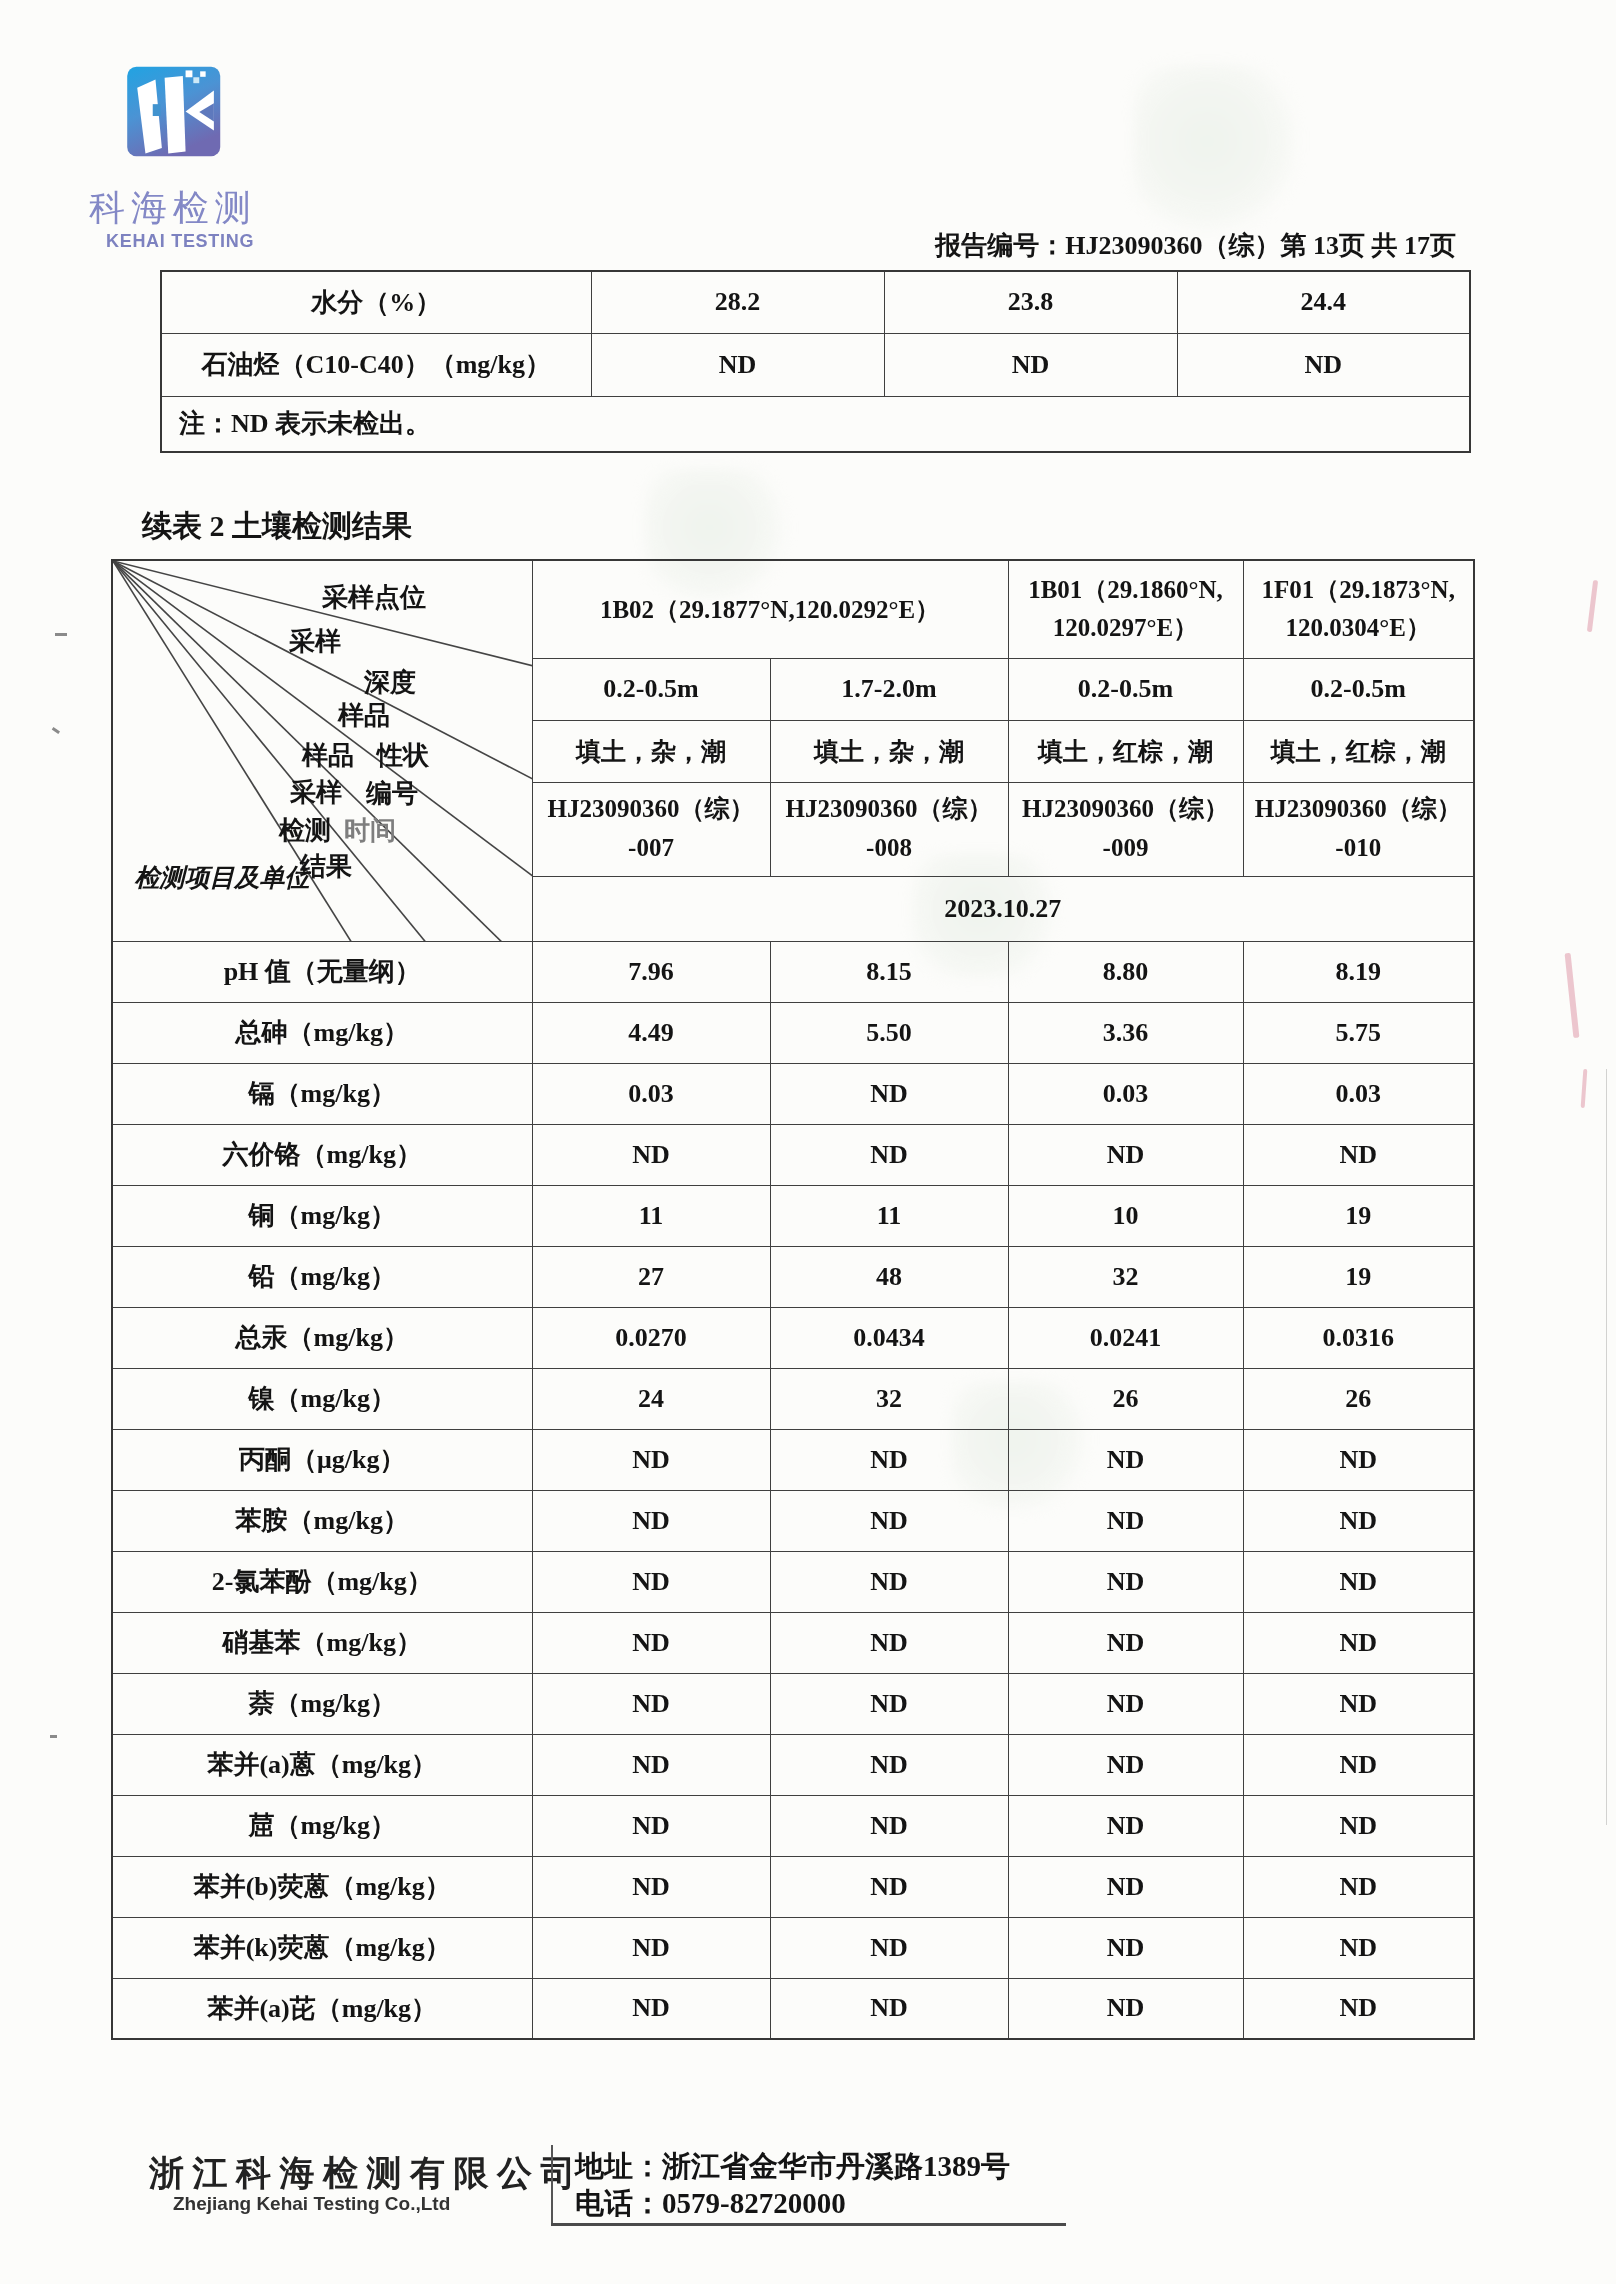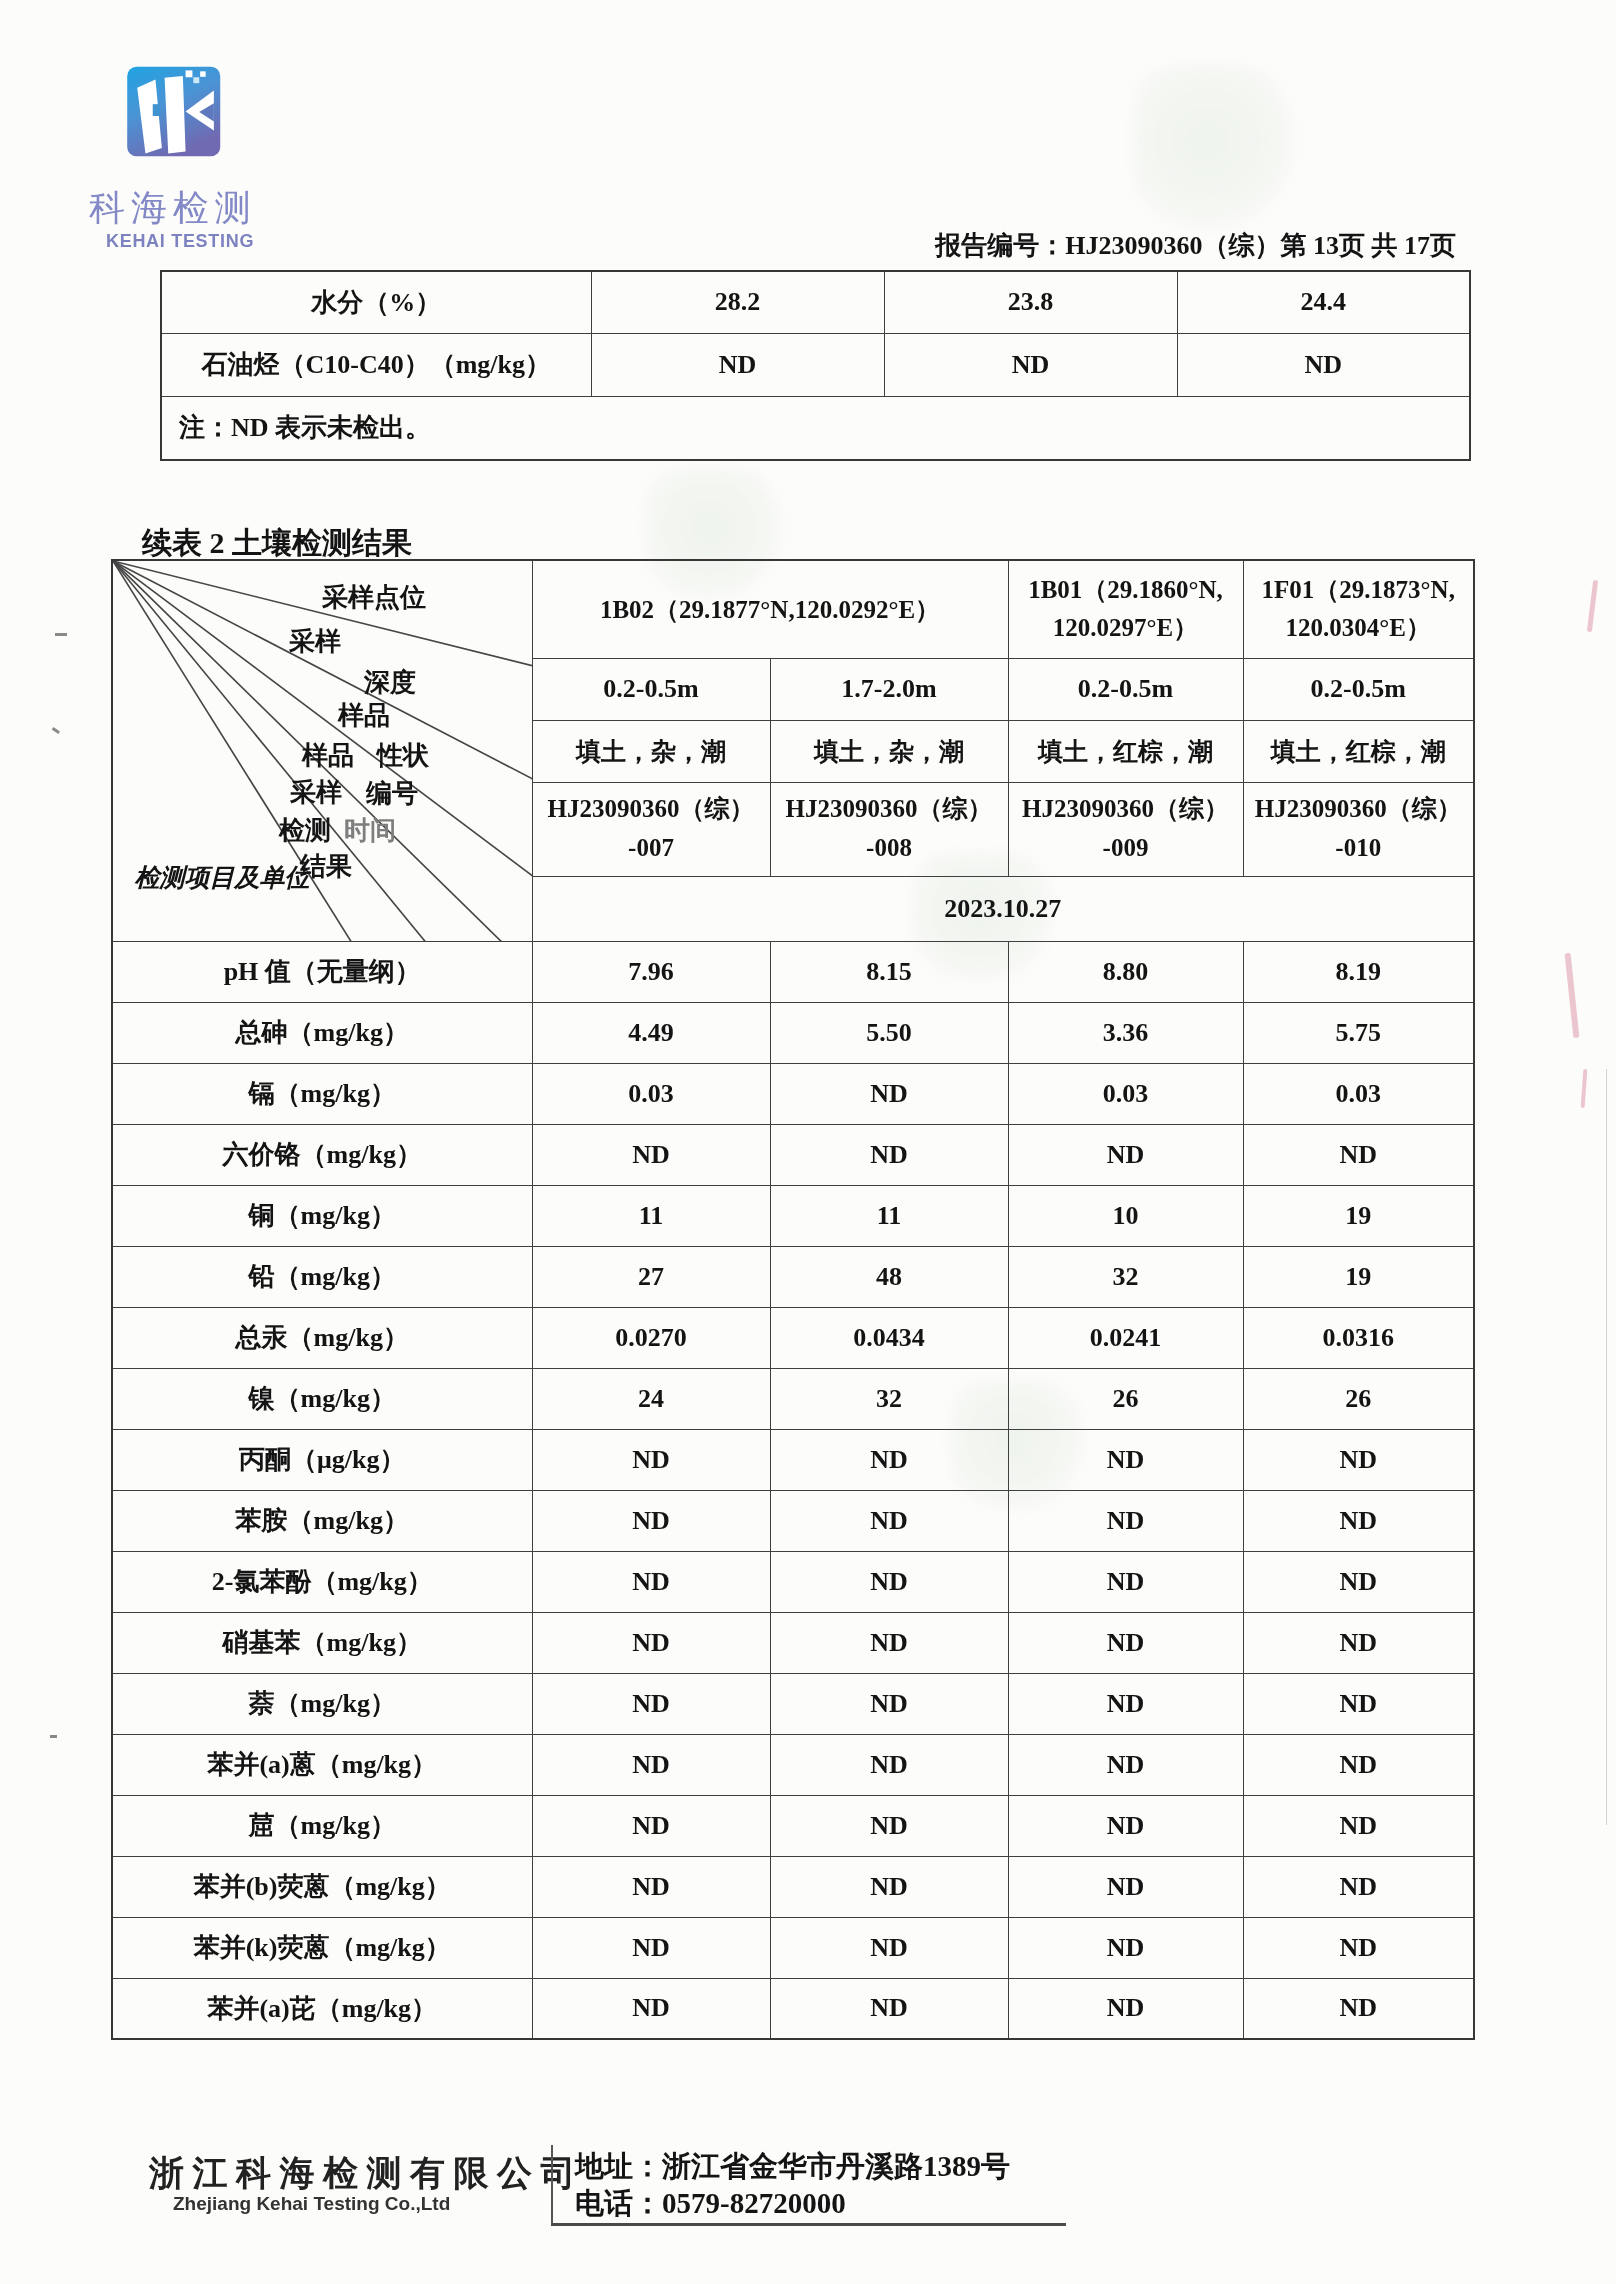--- a/index.html
+++ b/index.html
@@ -16,24 +16,24 @@
   .logo-en{position:absolute; left:106px; top:231px; font-size:18px; font-weight:bold;
            color:#7d82c0; letter-spacing:0.7px; font-family:"Liberation Sans",sans-serif; white-space:nowrap;}
   
   .report-no{position:absolute; right:160px; top:228px; font-size:26px; font-weight:bold; white-space:nowrap;}
   
   table{border-collapse:collapse; table-layout:fixed; position:absolute;}
   td{border:1.3px solid #3f3f3f; text-align:center; vertical-align:middle;
      font-weight:bold; font-size:26px; padding:0; overflow:hidden;}
   
   .toptable{left:160px; top:270px; width:1310px; border:2px solid #373737;}
-  .toptable .r1{height:62px;} .toptable .r2{height:63px;} .toptable .r3{height:64px;}
+  .toptable .r1{height:62px;} .toptable .r2{height:63px;} .toptable .r3{height:56px;}
   .toptable td.note{ text-align:left; padding-left:17px;}
   
-  .sec-title{position:absolute; left:142px; top:523px; font-size:30px; font-weight:bold; white-space:nowrap;text-align:right;}
+  .sec-title{position:absolute; left:142px; top:506px; font-size:30px; font-weight:bold; white-space:nowrap;text-align:right;}
   
   .maintable{left:111px; top:559px; width:1362px; border:2px solid #373737;}
   .maintable .hr1{height:98px;} .maintable .hr2{height:62px;} .maintable .hr3{height:62px;}
   .maintable .hr4{height:94px;} .maintable .hr5{height:65px;margin-top:23px;}
   .maintable .dr{height:61px;}
   .maintable td.small{font-size:25px;}
   .two-line span{display:block; line-height:1.55;}
   
   td.diag{position:relative; padding:0;}
   .diag-inner{position:absolute; left:0; top:0; width:420px; height:381px;}

